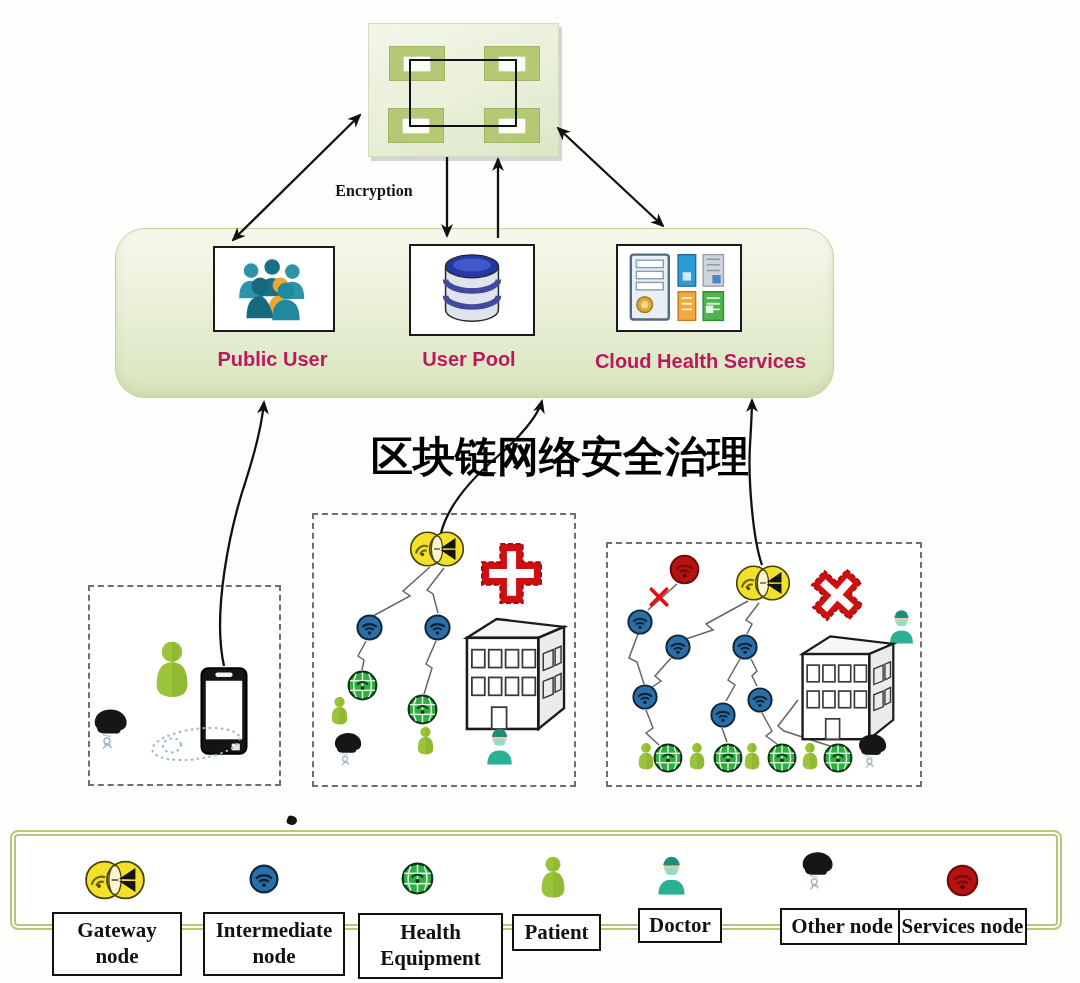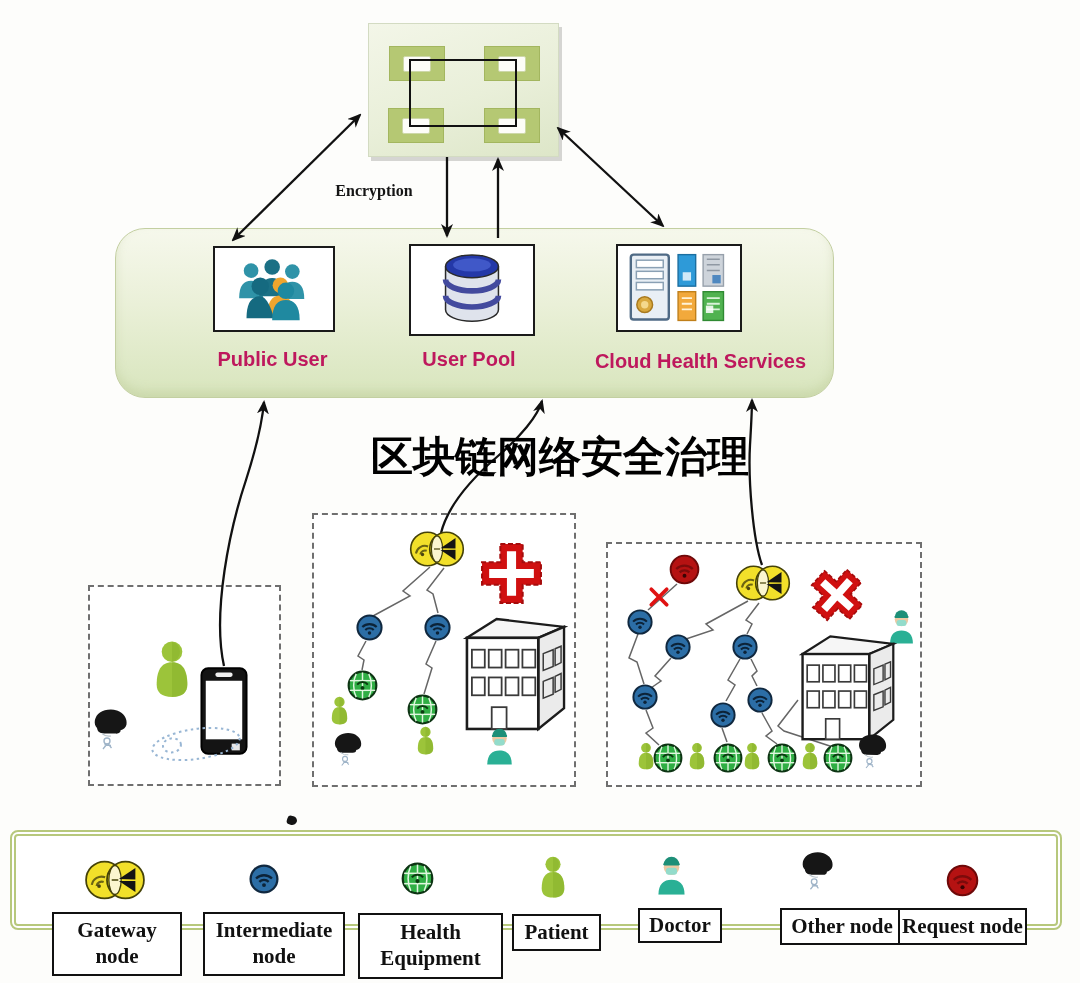--- a/index.html
+++ b/index.html
@@ -335,15 +335,15 @@
 
   <div class="legend-label-box preline" style="left:52px;top:912px;width:126px;height:60px;">Gateway
 node</div>
   <div class="legend-label-box preline" style="left:203px;top:912px;width:138px;height:60px;">Intermediate
 node</div>
   <div class="legend-label-box preline" style="left:358px;top:913px;width:141px;height:62px;">Health
 Equipment</div>
   <div class="legend-label-box" style="left:512px;top:914px;width:85px;height:33px;">Patient</div>
   <div class="legend-label-box" style="left:638px;top:908px;width:80px;height:31px;">Doctor</div>
   <div class="legend-label-box" style="left:752px;top:908px;width:120px;height:33px;margin-left:28px;">Other node</div>
-  <div class="legend-label-box" style="left:898px;top:908px;width:125px;height:33px;">Request node</div>
+  <div class="legend-label-box" style="left:898px;top:908px;width:125px;height:33px;">Services node</div>
 
 </div>
 
 </body></html>

